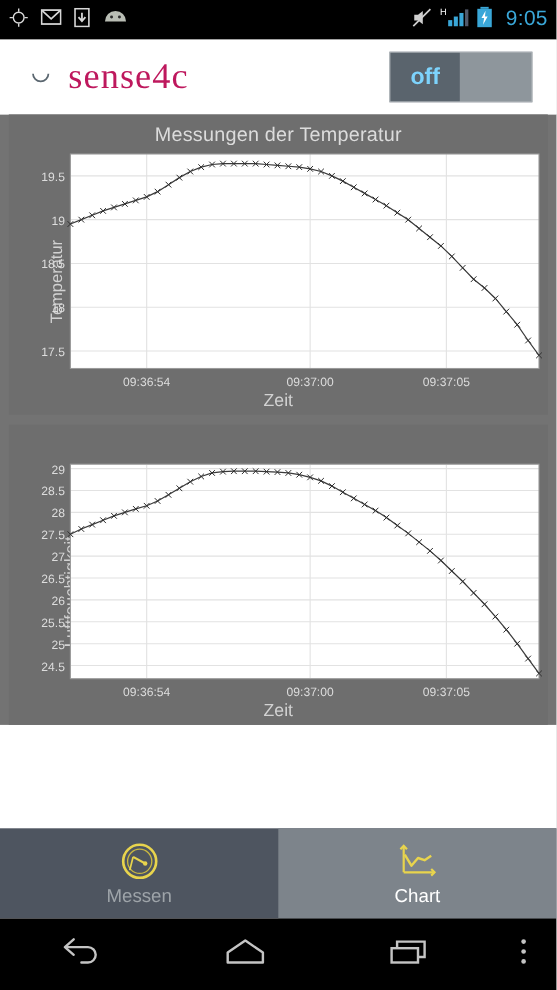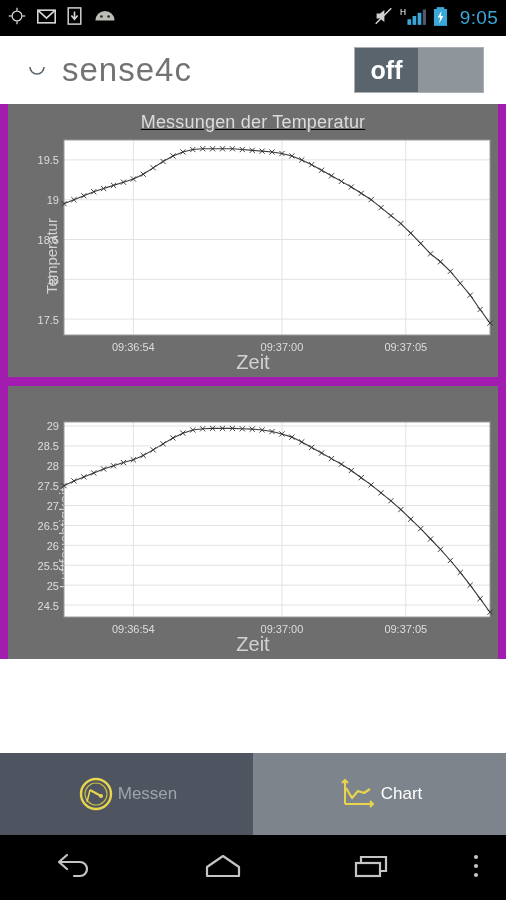--- a/index.html
+++ b/index.html
@@ -20,60 +20,60 @@
     color:#3aa7d8; font-size:19px; letter-spacing:.3px; margin-left:3px;
   }
 
   
   .appheader {
     height:68px; background:#ffffff; display:flex; align-items:center;
     padding:0 22px; position:relative;
   }
   .logo { display:flex; align-items:center; }
   .logo-text {
-    font-size:33px; color:#737373; font-weight:300; letter-spacing:1px;
-    font-family:Liberation Sans, sans-serif;
+    font-size:33px; color:#be185d; font-weight:300; letter-spacing:1px;
+    font-family:Liberation Serif, serif;
   }
   .toggle {
     margin-left:auto; width:130px; height:46px; background:#8e969c;
     border:1px solid #aab0b5; display:flex; align-items:center;
   }
   .toggle-thumb {
     width:63px; height:44px; background:#5a646d; display:flex;
     align-items:center; justify-content:center;
   }
-  .toggle-thumb span { color:#ffffff; font-size:25px; font-weight:bold; }
+  .toggle-thumb span { color:#7dd3fc; font-size:21px; font-weight:bold; }
 
   
-  .charts { padding:0 8px; background:#a21caf;text-decoration:underline; }
+  .charts { padding:0 8px; background:#737373; }
   .panel {
     background:#6e6e6e; height:273px; margin-bottom:9px; position:relative;
   }
   .panel-title {
     text-align:center; color:#dcdcdc; font-size:18px; padding-top:8px;
     letter-spacing:.2px;
   }
   .plotwrap { position:absolute; left:0; top:30px; right:0; bottom:0; }
   .ylabel {
     position:absolute; left:6px; top:50%; transform:translateY(-50%) rotate(-90deg);
     transform-origin:center; color:#d2d2d2; font-size:15px; white-space:nowrap;
   }
   .xlabel {
     position:absolute; bottom:3px; left:0; right:0; text-align:center;
-    color:#d2d2d2; font-size:20px;
+    color:#d2d2d2; font-size:16px;
   }
   .plotsvg { position:absolute; left:0; top:0; }
 
   
   .tabbar {
     position:absolute; left:0; right:0; top:753px; height:82px;
     background:#4e5560; display:flex;
   }
   .tab {
-    flex:1; display:flex; align-items:center;
+    flex:1; display:flex; flex-direction:column; align-items:center;
     justify-content:center; gap:2px;
   }
   .tab.active { background:#7d848b; }
   .tab-label { font-size:17px; color:#9ea4a9; }
   .tab.active .tab-label { color:#ffffff; }
   .tab-icon { height:40px; display:flex; align-items:center; }
 
   
   .navbar {
     position:absolute; left:0; right:0; bottom:0; height:65px;

